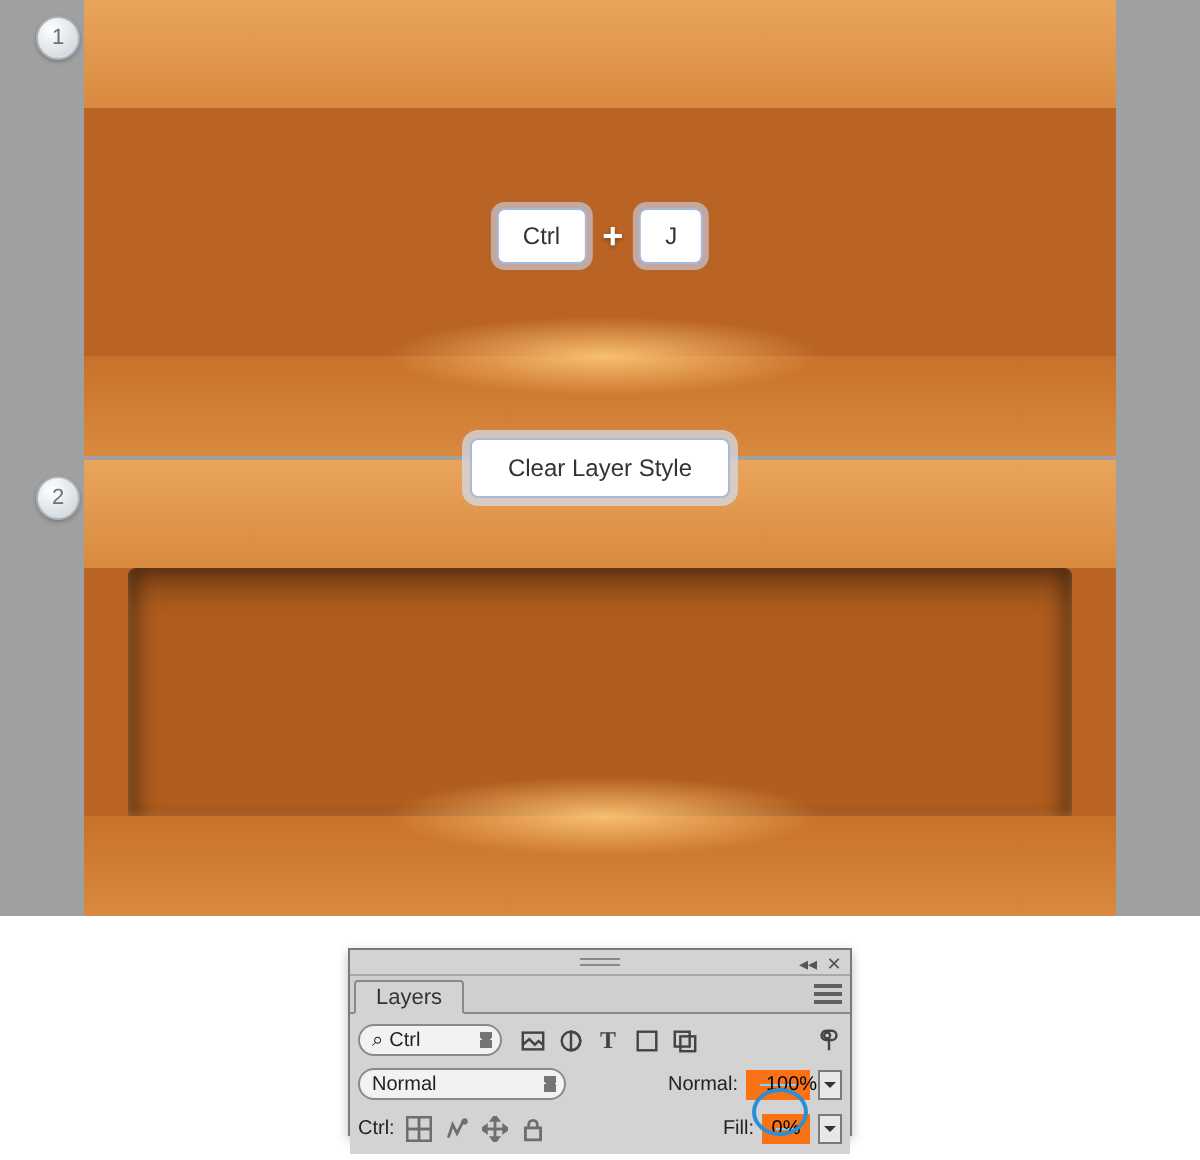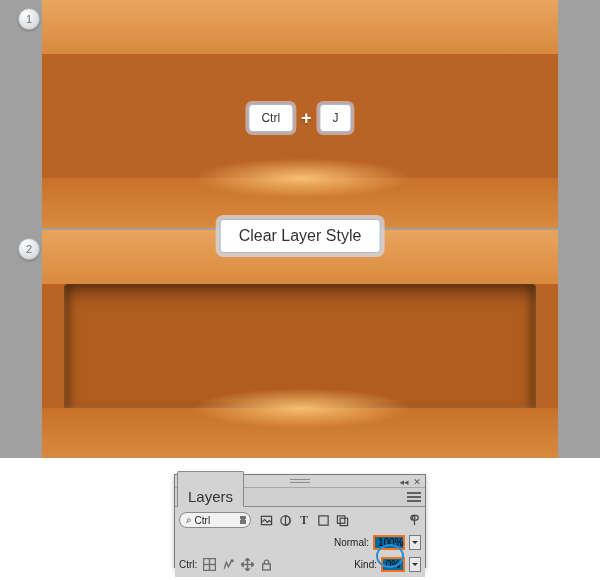--- a/index.html
+++ b/index.html
@@ -120,21 +120,21 @@
   }
   .btn-style {
     position: absolute;
     left: 50%;
     transform: translateX(-50%);
     background: #fff;
     border: 1px solid #a9b8d6;
     border-radius: 4px;
     padding: 7px 18px;
     color: #333;
-    font-size: 16px;
+    font-size: 12px;
     box-shadow: 0 0 0 4px rgba(210,222,242,0.7);
     z-index: 5;
   }
 
   .panel-area {
     width: 600px;
     height: 122px;
     background: #fff;
     position: relative;
   }
@@ -179,23 +179,23 @@
     height: 19px;
     background: #cfcfcf;
     border-bottom: 1px solid #8a8a8a;
     padding-left: 2px;
     position: relative;
   }
   .tab {
     background: #d3d3d3;
     border: 1px solid #8a8a8a;
     border-bottom: 1px solid #d3d3d3;
-    padding: 16px 10px 1px;
+    padding: 2px 10px 1px;
     margin-bottom: -1px;
-    font-size: 15px;
+    font-size: 11px;
     color: #333;
     border-radius: 2px 2px 0 0;
   }
   .menu-icon {
     position: absolute;
     right: 4px;
     top: 3px;
     width: 14px; height: 12px;
     display: flex;
     flex-direction: column;
@@ -256,22 +256,22 @@
     display: inline-flex;
     align-items: center;
     justify-content: center;
     font-size: 12px;
   }
   .lbl {
     font-size: 10px;
     color: #222;
   }
   .numbox {
-    background: #0369a1;
-    border: 2px solid #f97316;
+    background: #7dd3fc;
+    border: 7px solid #f97316;
     height: 15px;
     padding: 0 3px;
     font-size: 10px;
     display: inline-flex;
     align-items: center;
   }
   .triangle-btn {
     width: 12px; height: 15px;
     background: #e8e8e8;
     border: 1px solid #7a7a7a;
@@ -394,20 +394,23 @@
         <span class="ficon">
           <svg class="ic" viewBox="0 0 14 14">
               <rect x="3" y="1.5" width="8" height="5" rx="2.5"></rect>
               <circle cx="6" cy="4" r="1.6" fill="#444" stroke="none"></circle>
               <line x1="7" y1="6.5" x2="7" y2="12"></line>
             </svg>
         </span>
       </div>
 
       <div class="row">
+        <div class="dd blend">
+          <span>Normal</span>
+        </div>
         <div style="flex:1"></div>
         <span class="lbl">Normal:</span>
         <span class="numbox" style="width:32px">100%</span>
         <span class="triangle-btn"></span>
       </div>
 
       <div class="row" style="margin-bottom:0">
         <span class="lbl">Ctrl:</span>
         <div class="lock-icons">
           <span class="ficon">
@@ -434,20 +437,20 @@
               </svg>
           </span>
           <span class="ficon">
             <svg class="ic" viewBox="0 0 12 12">
                 <rect x="2.5" y="5.5" width="7" height="5.5" fill="#444" stroke="none"></rect>
                 <path d="M4 5.5 V4 a2 2 0 0 1 4 0 V5.5"></path>
               </svg>
           </span>
         </div>
         <div style="flex:1"></div>
-        <span class="lbl">Kind:</span>
+        <span class="lbl">Fill:</span>
         <span class="numbox" style="width:24px;text-align:center;justify-content:center">0%</span>
         <span class="triangle-btn"></span>
       </div>
     </div>
     <div class="highlight-circle"></div>
   </div>
 </div>
 
 </body></html>

